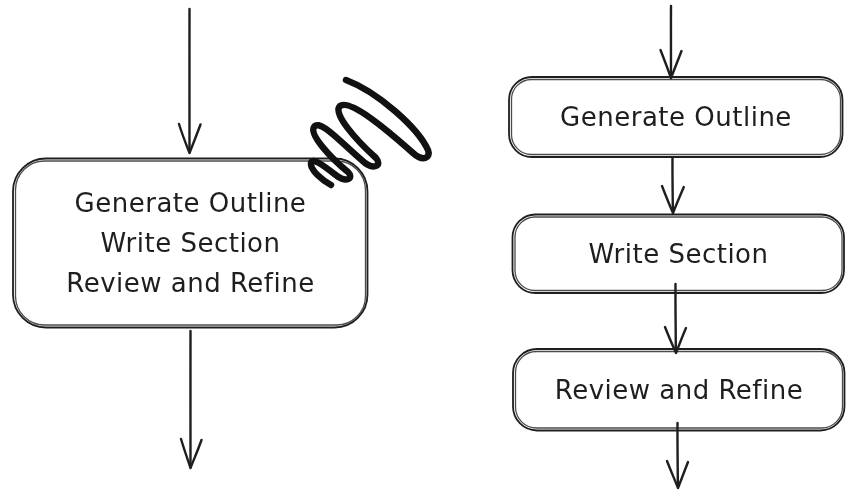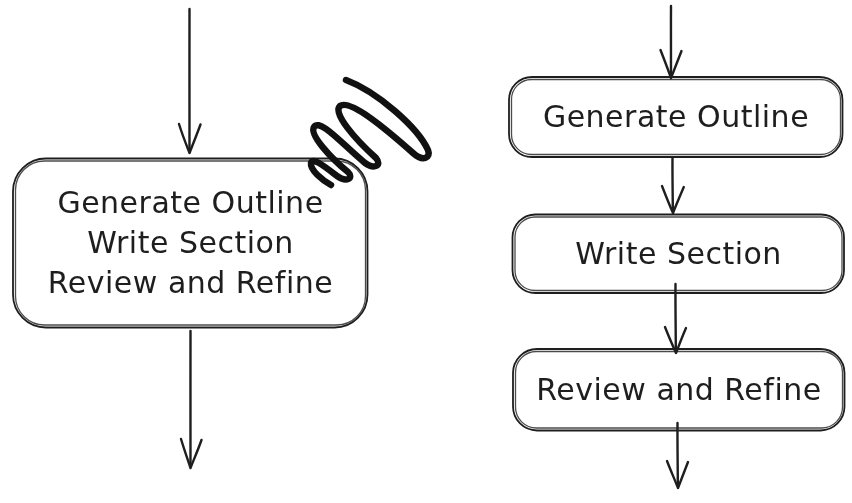--- a/index.html
+++ b/index.html
@@ -21,21 +21,21 @@
     top: 0;
     left: 0;
   }
   .node-label {
     position: absolute;
     display: flex;
     flex-direction: column;
     align-items: center;
     justify-content: center;
     text-align: center;
-    font-size: 30px;
+    font-size: 26px;
     letter-spacing: 0.5px;
     color: #1e1e1e;
     pointer-events: none;
   }
   .node-label .line {
     line-height: 40px;
     white-space: nowrap;
   }
   .single-line .line {
     line-height: 34px;

